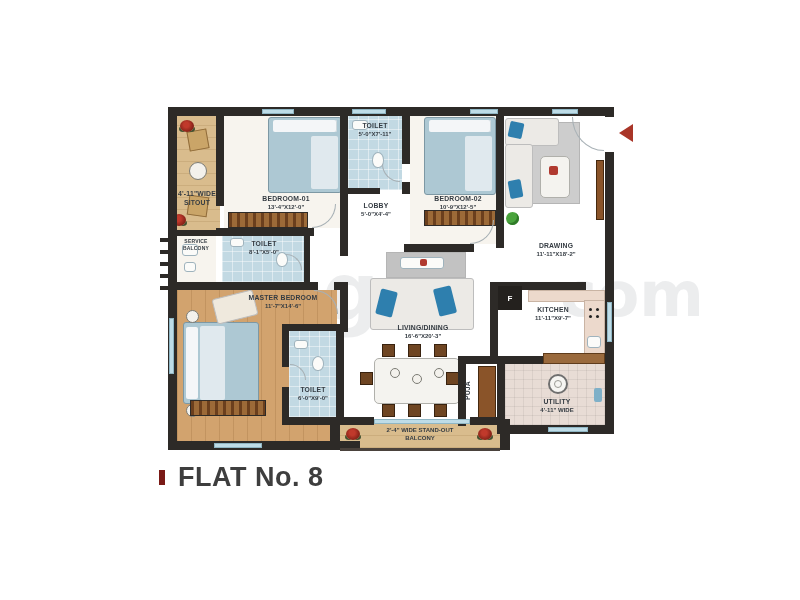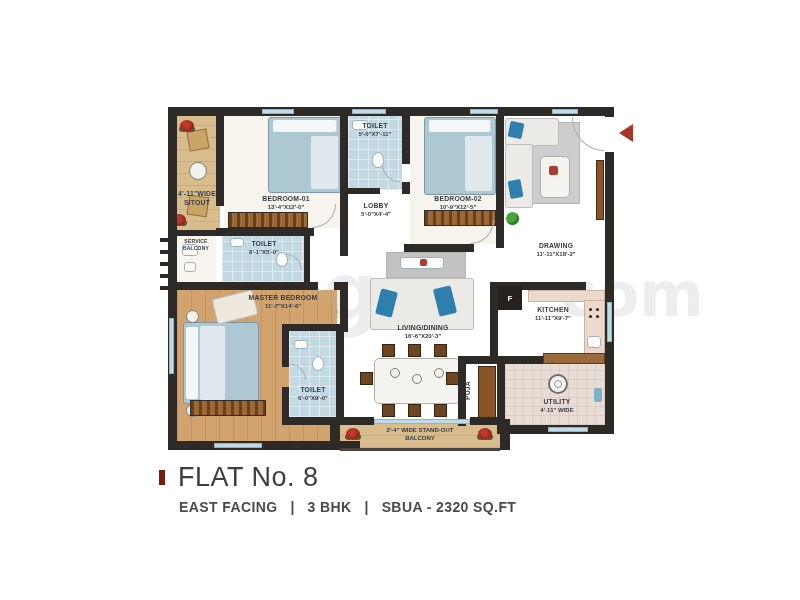--- a/index.html
+++ b/index.html
@@ -44,21 +44,21 @@
   .lbl{position:absolute;color:#343b42;text-align:center;line-height:1.3;}
   .lbl .nm{font-size:6.8px;font-weight:700;letter-spacing:.2px;display:block;}
   .lbl .dm{font-size:6px;font-weight:600;display:block;}
   .lbl.small .nm{font-size:5px;}
   .fbox{position:absolute;background:#24211e;color:#fff;font-size:8px;font-weight:700;
         display:flex;align-items:center;justify-content:center;}
   .vert{writing-mode:vertical-rl;transform:rotate(180deg);}
   .arrow{position:absolute;width:0;height:0;border-top:9px solid transparent;border-bottom:9px solid transparent;border-right:14px solid #a93528;}
   .wm{position:absolute;color:rgba(150,156,160,.18);font-weight:700;font-family:"DejaVu Sans",sans-serif;}
   
-  .title{position:absolute;color:#3e3e3e;font-size:27px;font-weight:400;letter-spacing:.5px;text-align:right;}
+  .title{position:absolute;color:#3e3e3e;font-size:27px;font-weight:700;letter-spacing:.5px;text-align:right;}
   .subtitle{position:absolute;color:#4b4b4b;font-size:14px;font-weight:700;letter-spacing:.4px;white-space:pre;}
   .mark{position:absolute;background:#7a1a16;}
 </style>
 </head>
 <body>
 
 <div id="stage">
 
   <div class="wm" style="left:322px;top:246px;font-size:80px;">g</div>
   <div class="wm" style="left:560px;top:258px;font-size:62px;">com</div>
@@ -268,15 +268,14 @@
   <div class="lbl vert" style="left:464px;top:368px;height:46px;">
     <span class="nm">PUJA</span>
   </div>
   <div class="lbl" style="left:352px;top:427px;width:136px;">
     <span class="dm">2'-4" WIDE STAND-OUT</span>
     <span class="dm">BALCONY</span>
   </div>
 
   <div class="mark" style="left:159px;top:470px;width:6px;height:15px;"></div>
   <div class="title" style="left:178px;top:462px;">FLAT No. 8</div>
-  <div class="subtitle" style="left:179px;top:499px;">EAST FACING   |   3 BHK   |   SBUA - 2320 SQ.FT</div>
 
 </div>
 
 </body></html>

